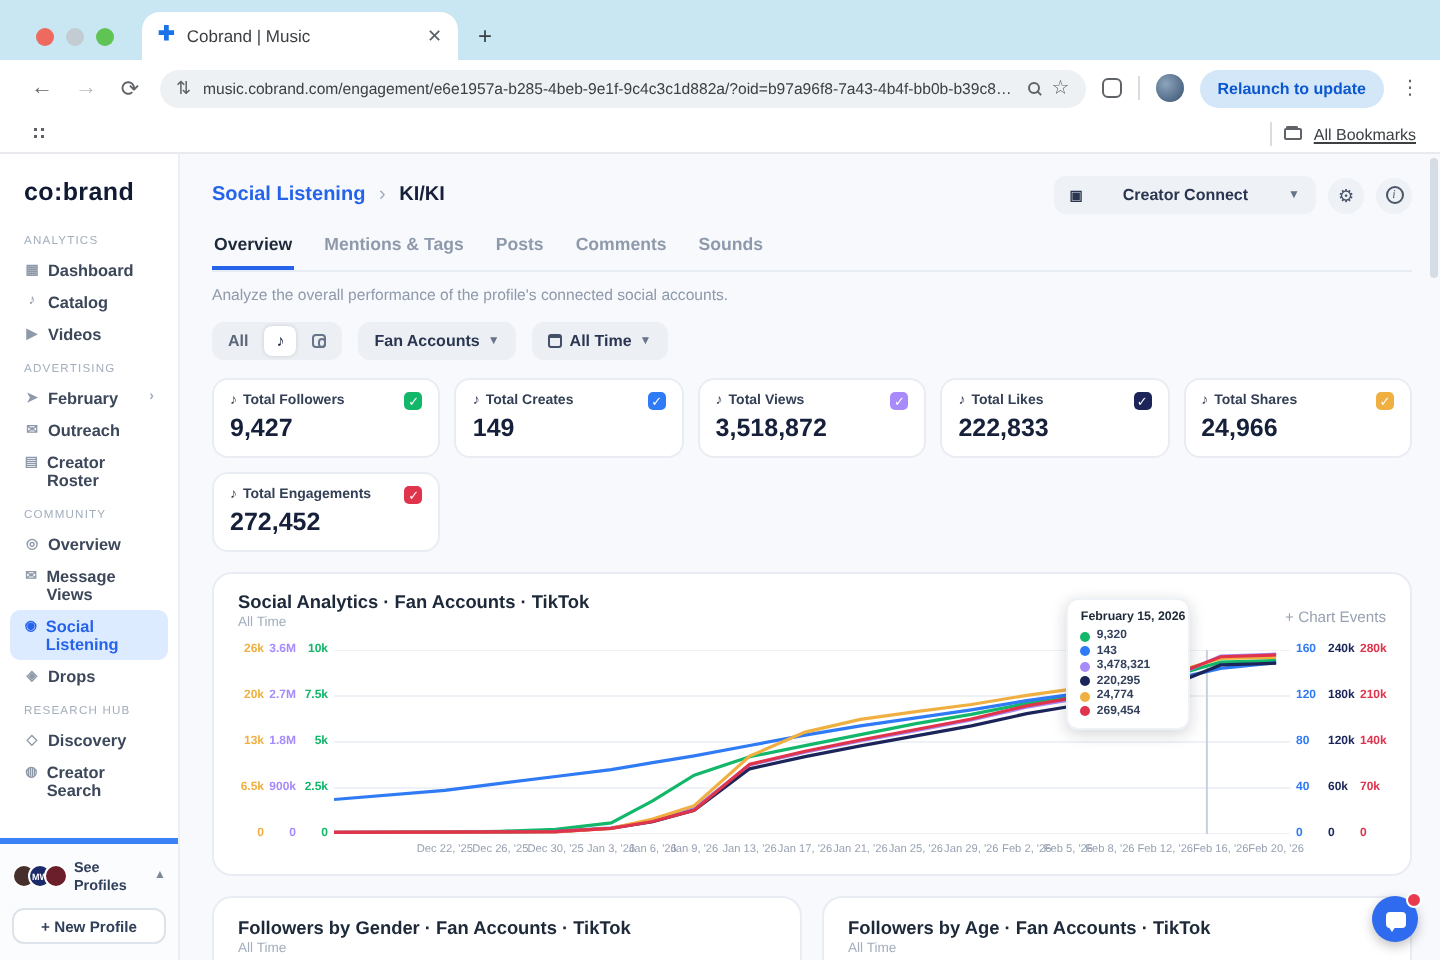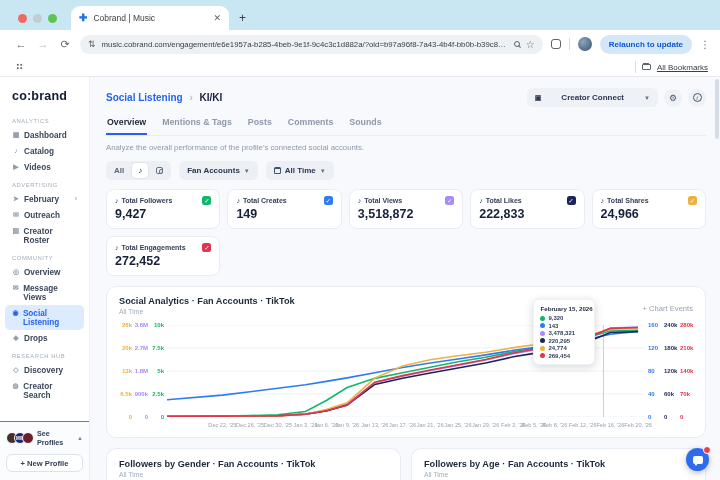--- a/index.html
+++ b/index.html
@@ -52,21 +52,21 @@
   .sidebar { width:90px; background:#fff; border-right:1px solid #eceff3; display:flex; flex-direction:column; flex:none; }
   .logo { font-size:12.5px; font-weight:bold; color:#111a33; letter-spacing:.2px; padding:12px 0 8px 12px; }
   .side-nav { flex:1; overflow:hidden; padding:0 5px; }
   .side-sec-title { font-size:5.8px; color:#a3aebc; letter-spacing:.6px; margin:7px 0 3px 7px; }
   .side-item { display:flex; align-items:flex-start; gap:4px; padding:3.5px 7px; border-radius:5px; color:#3c4759;
                font-size:8.2px; font-weight:bold; }
   .side-item .micon { color:#8e99a9; font-size:7px; width:8px; text-align:center; }
   .side-item.active { background:#dcebff; color:#2563eb; }
   .side-item.active .micon { color:#2563eb; }
   .side-item .chev { margin-left:auto; color:#a3aebc; font-size:7px; }
-  .side-bottom { border-top:1px solid #3b82f6; padding:7px 6px 8px; background:#fbfcfe; }
+  .side-bottom { border-top:3px solid #3b82f6; padding:7px 6px 8px; background:#fbfcfe; }
   .profiles-row { display:flex; align-items:center; gap:3px; }
   .avstack { display:flex; }
   .avstack span { width:12px; height:12px; border-radius:50%; border:1.3px solid #fff; margin-left:-4px;
                   font-size:4.5px; color:#fff; display:flex; align-items:center; justify-content:center; font-weight:bold; }
   .avstack span:first-child { margin-left:0; }
   .see-profiles { font-size:7.2px; font-weight:bold; color:#31405a; flex:1; }
   .chev-up { font-size:6px; color:#7c8798; }
   .new-profile { margin-top:7px; height:18px; border:1px solid #dde3ea; border-radius:6px; background:#fff;
                  display:flex; align-items:center; justify-content:center; font-size:7.6px; font-weight:bold; color:#31405a; }
 

